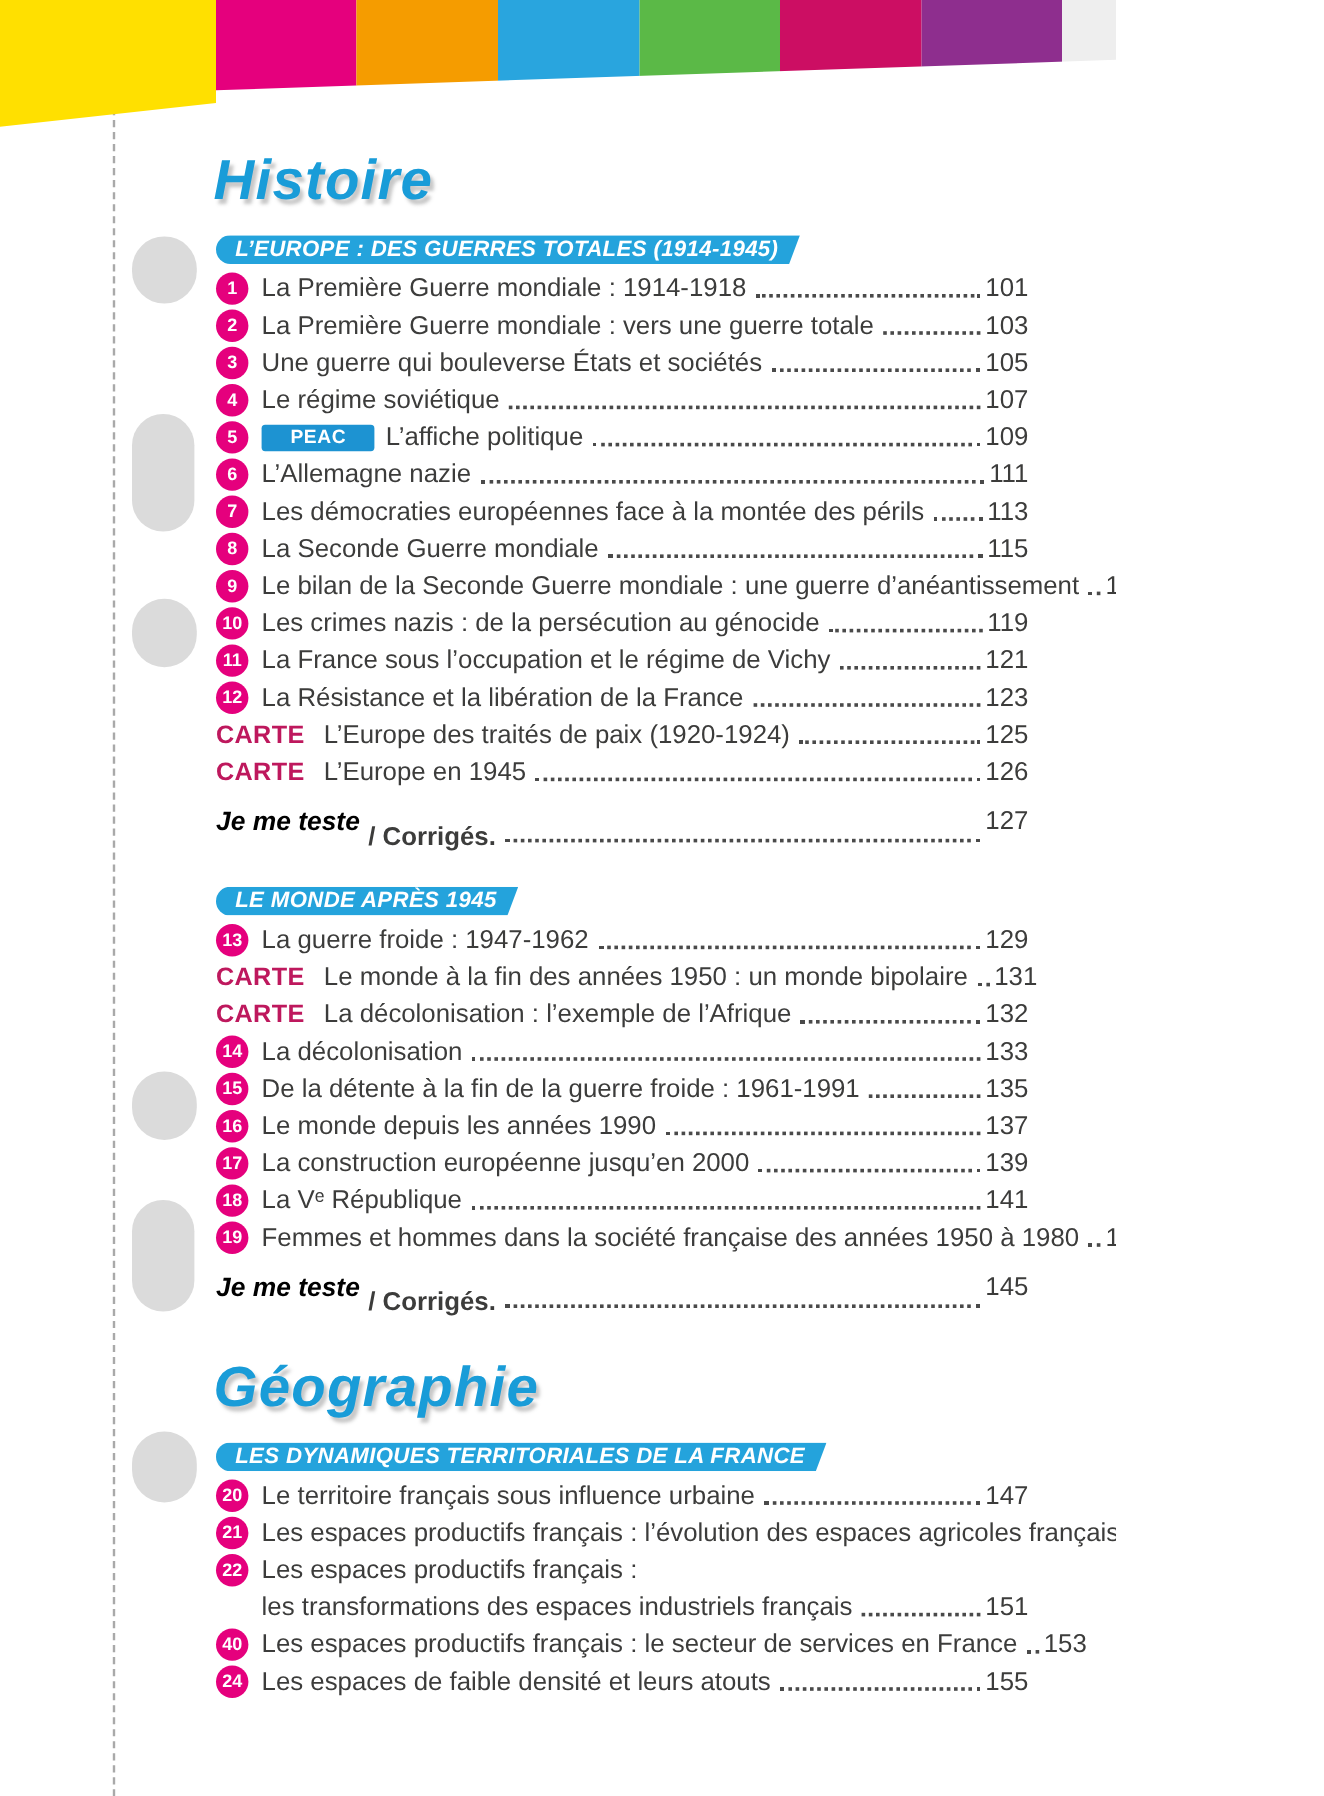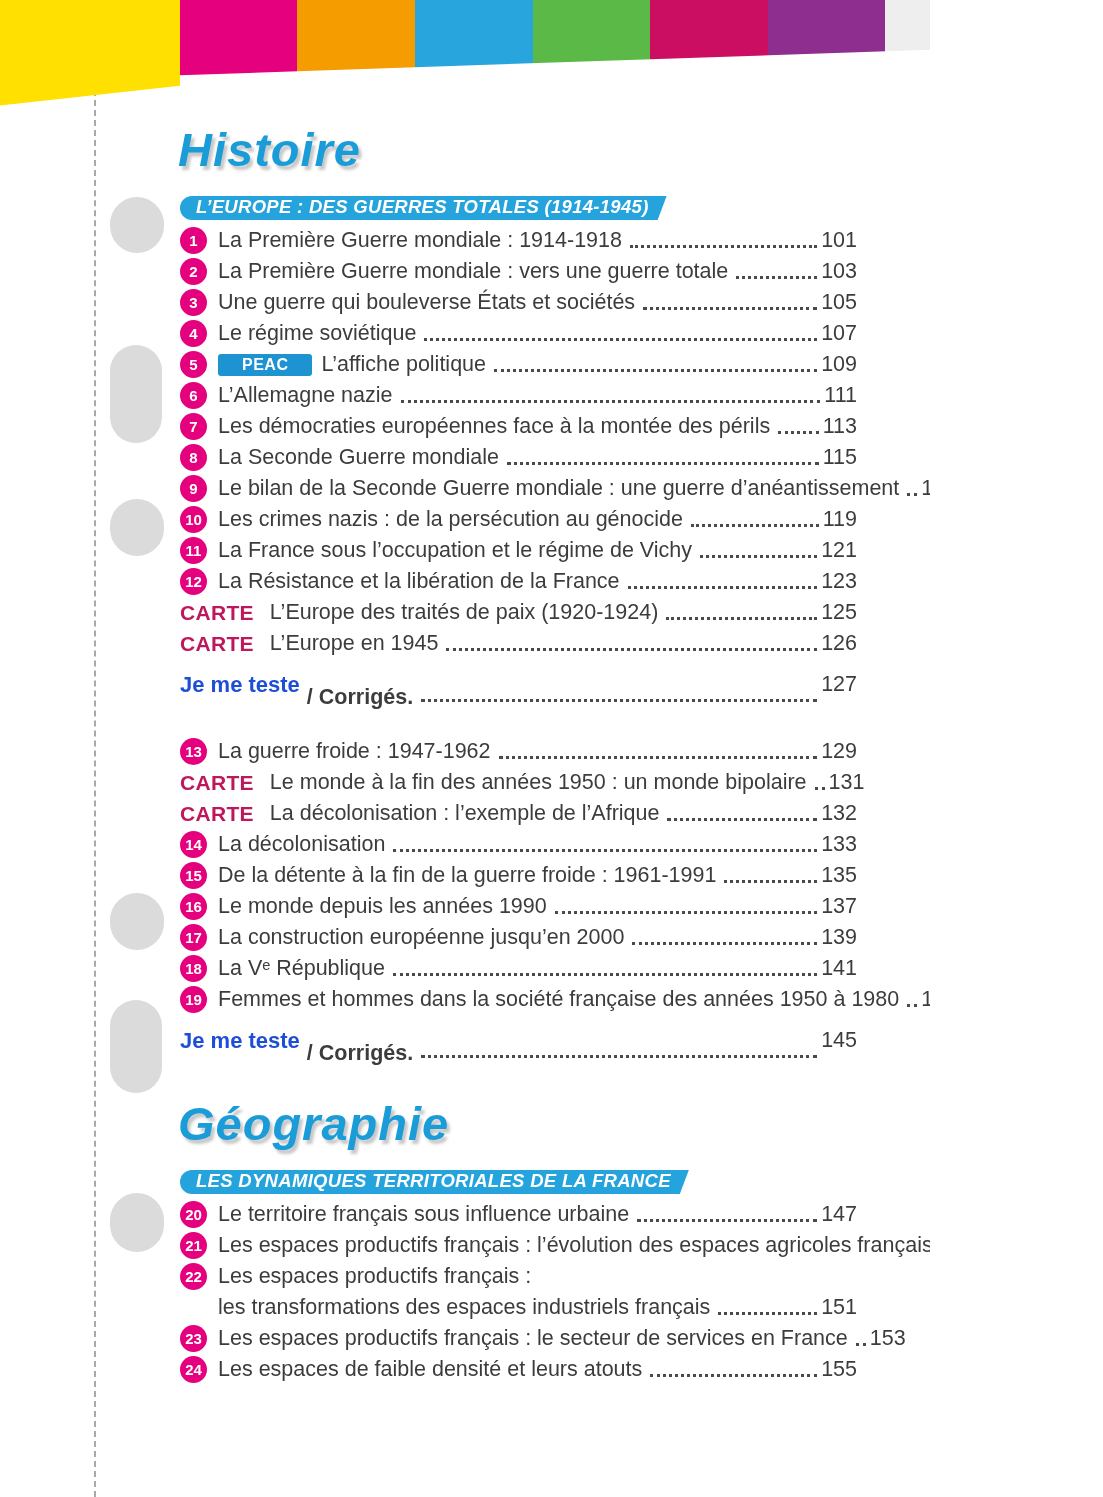--- a/index.html
+++ b/index.html
@@ -86,21 +86,21 @@
   .carte {
     color: #be185d; font-weight: bold; font-size: 21px; letter-spacing: 0.3px;
     margin-right: 16px; white-space: nowrap;
   }
   .peac-tag {
     background: #1D93D2; color: #fff; font-weight: bold; font-size: 16px;
     letter-spacing: 0.5px; padding: 2px 24px; border-radius: 3px;
     margin-right: 9px; white-space: nowrap;
   }
   .test-label {
-    color: #1d4ed8; font-weight: bold; font-size: 22px;
+    color: #000000; font-weight: bold; font-style: italic; font-size: 22px;
     white-space: nowrap;
   }
   .test-suffix { font-weight: bold; color: #3C3C3B; margin-left: 7px; white-space: nowrap; margin-top: 26px; }
   .dots {
     flex: 1 1 auto; min-width: 10px;
     border-bottom: 3px dotted #4a4a4a;
     align-self: flex-end;
     margin: 0 4px 8px 8px;
     height: 1px;
   }
@@ -221,20 +221,24 @@
             <span class="page-num">126</span>
           </div>
           <div class="row">
             <span class="test-label">Je me teste</span>
             <span class="test-suffix">/ Corrigés.</span>
             <span class="dots"></span>
             <span class="page-num">127</span>
           </div>
         </div>
         <div class="group">
+          <div class="group-header">
+            <span class="pill">LE MONDE APRÈS 1945</span>
+            <span class="pill-accent" style="background: rgb(224, 218, 0);"></span>
+          </div>
           <div class="row">
             <span class="badge">13</span>
             <span class="title">La guerre froide : 1947-1962</span>
             <span class="dots"></span>
             <span class="page-num">129</span>
           </div>
           <div class="row">
             <span class="carte">CARTE</span>
             <span class="title">Le monde à la fin des années 1950 : un monde bipolaire</span>
             <span class="dots"></span>
@@ -312,21 +316,21 @@
           <div class="row">
             <span class="badge">22</span>
             <span class="title">Les espaces productifs français :</span>
           </div>
           <div class="row cont">
             <span class="title">les transformations des espaces industriels français</span>
             <span class="dots"></span>
             <span class="page-num">151</span>
           </div>
           <div class="row">
-            <span class="badge">23</span>
+            <span class="badge">40</span>
             <span class="title">Les espaces productifs français : le secteur de services en France</span>
             <span class="dots"></span>
             <span class="page-num">153</span>
           </div>
           <div class="row">
             <span class="badge">24</span>
             <span class="title">Les espaces de faible densité et leurs atouts</span>
             <span class="dots"></span>
             <span class="page-num">155</span>
           </div>

